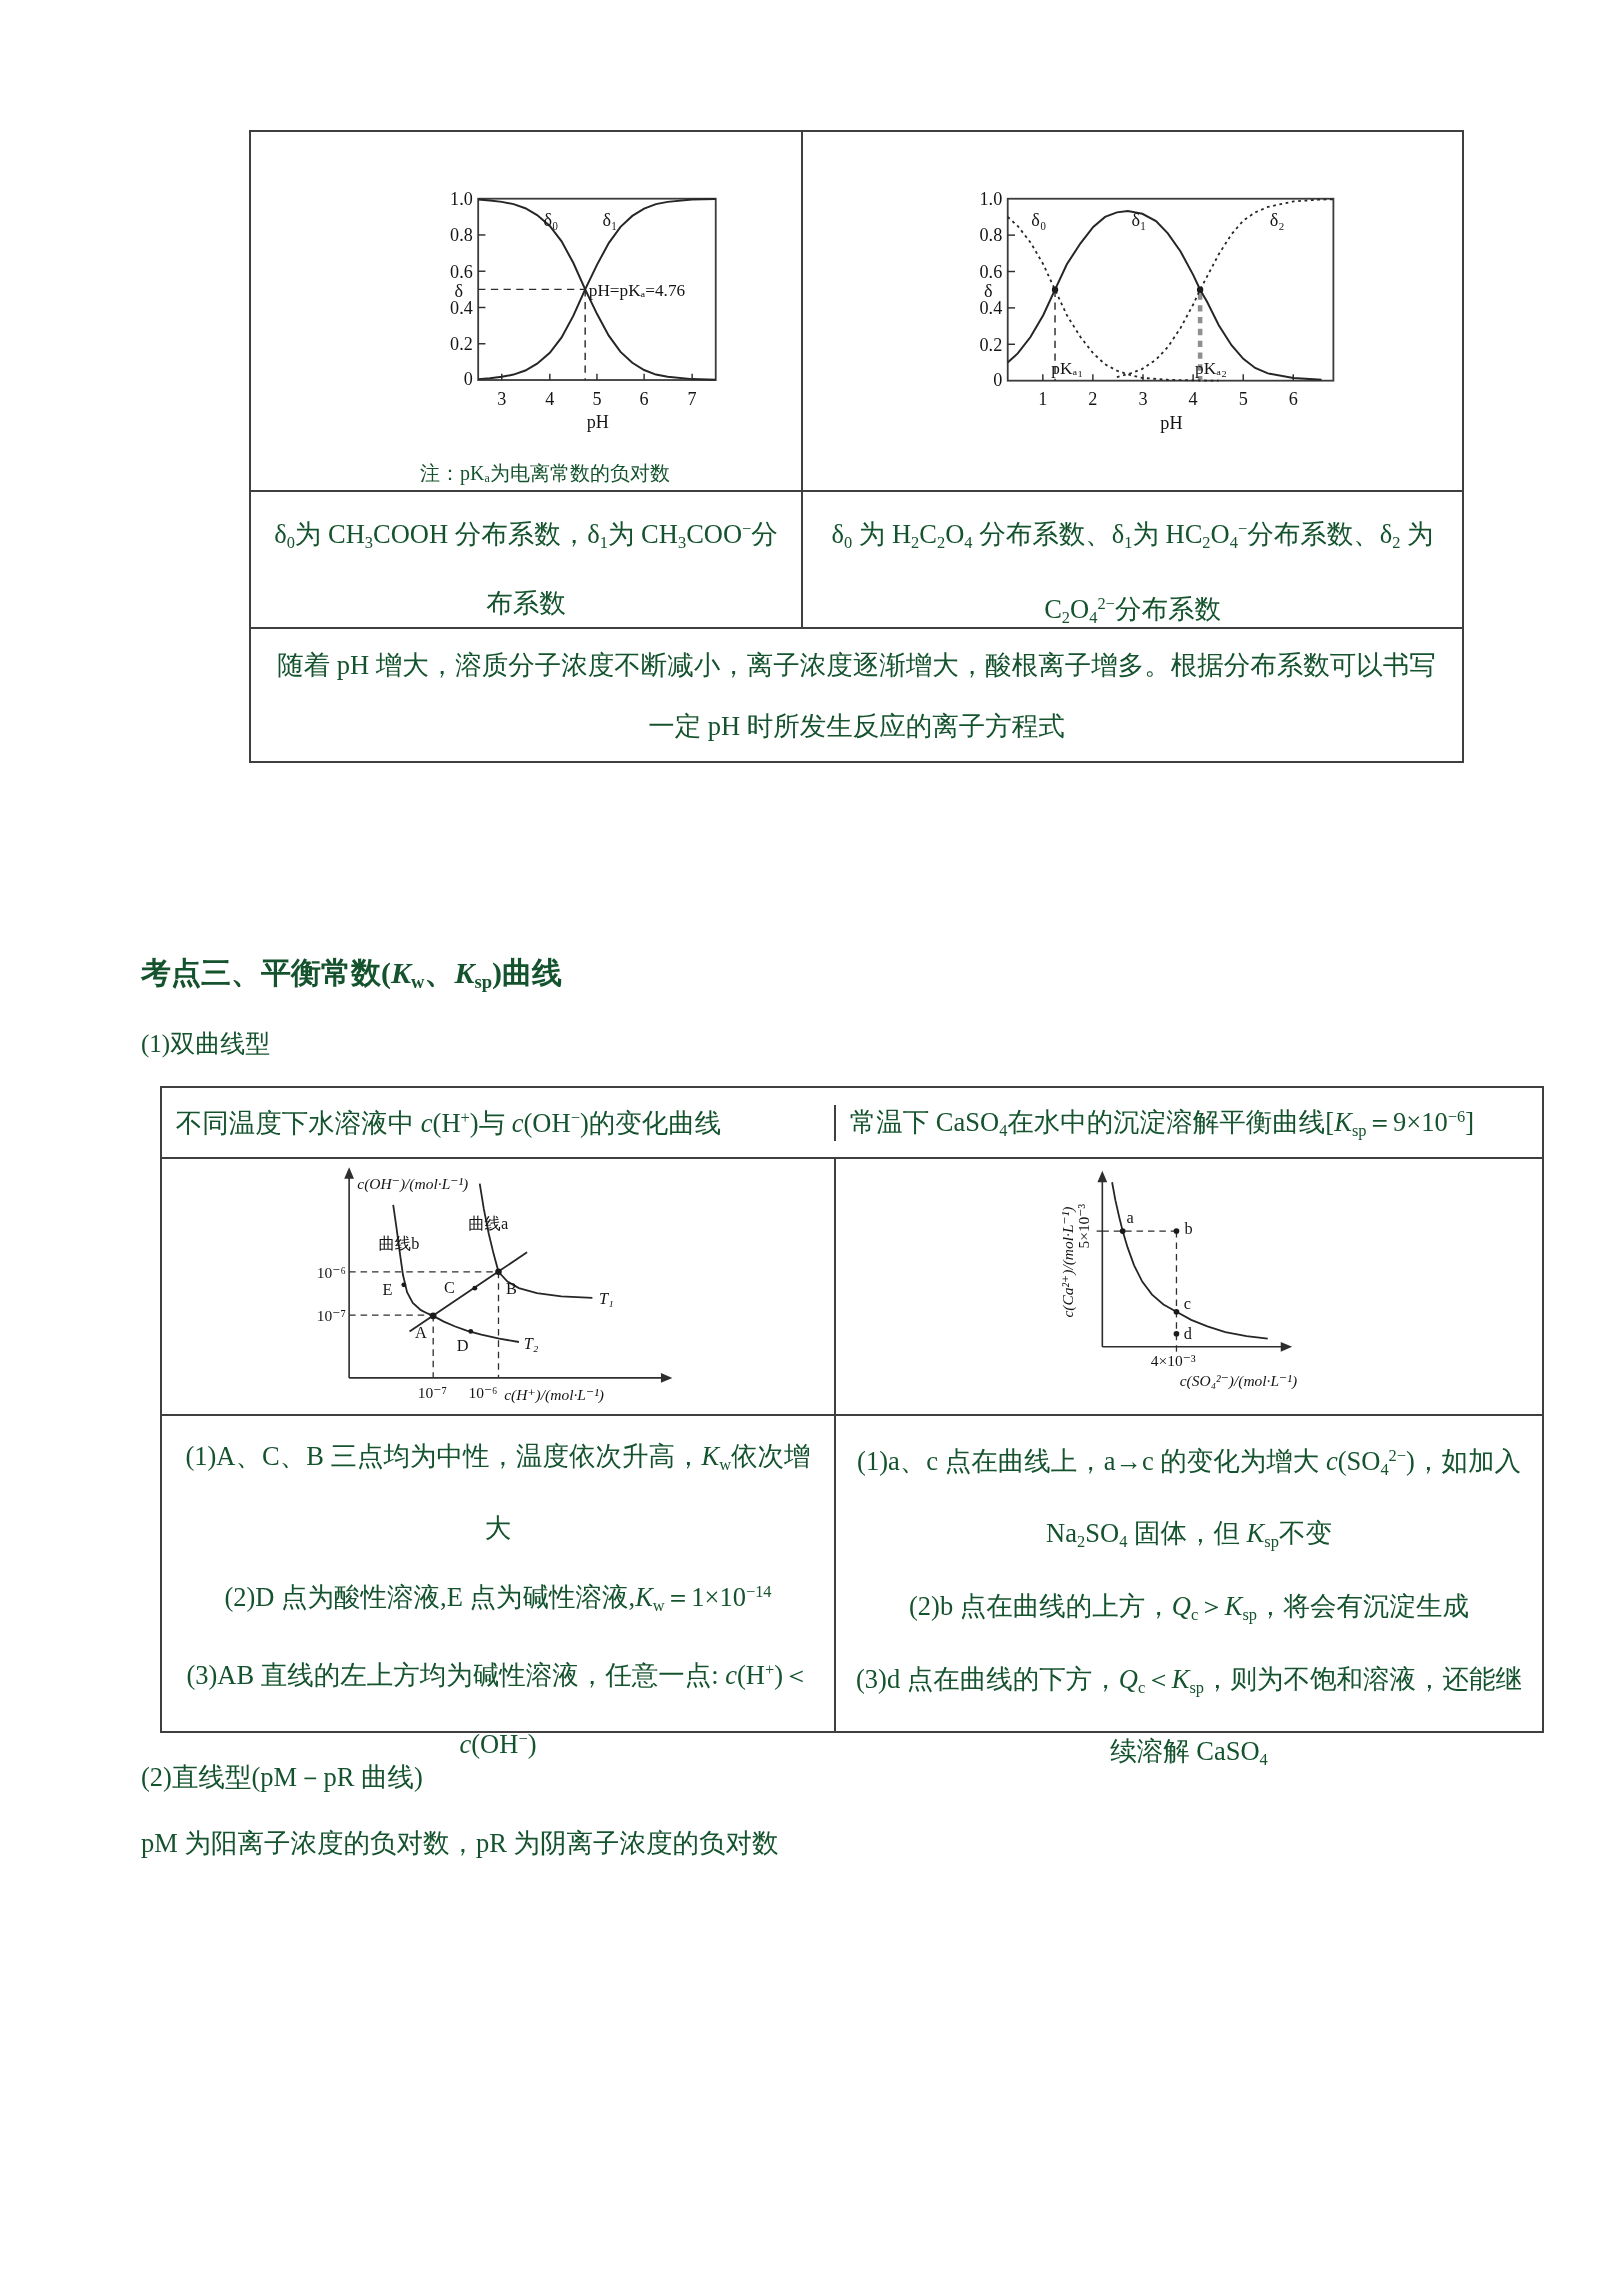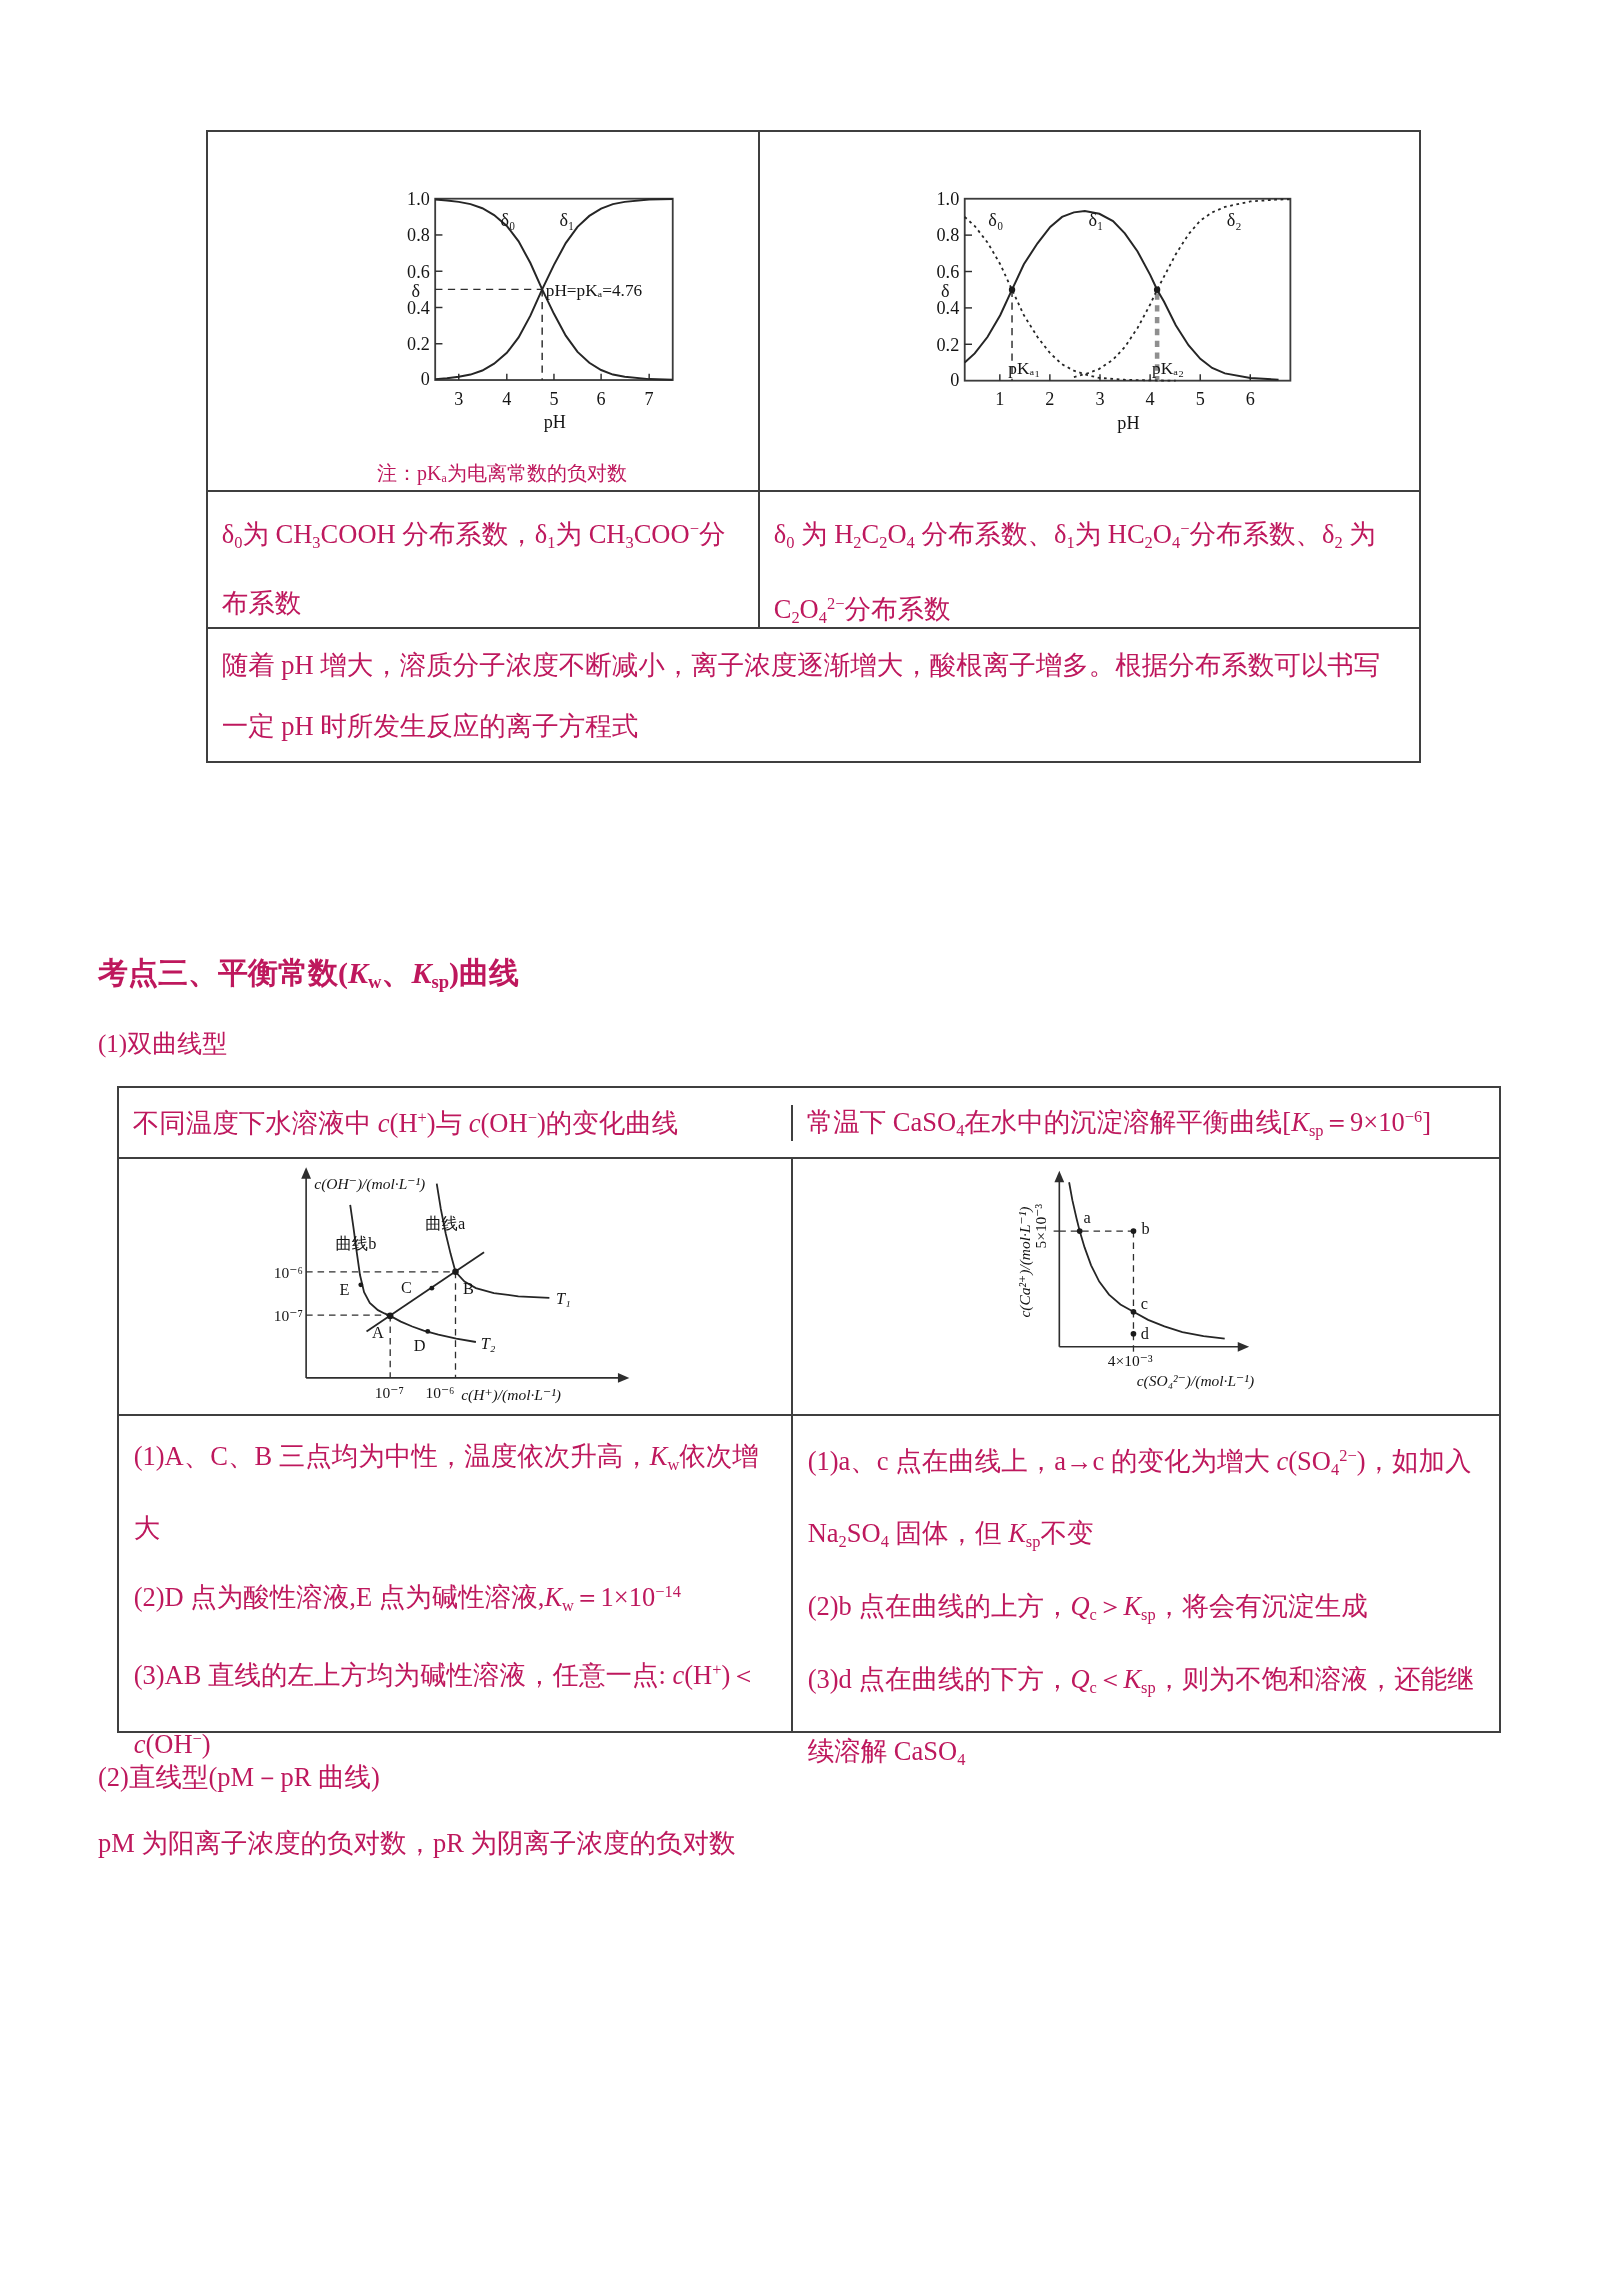--- a/index.html
+++ b/index.html
@@ -1,23 +1,23 @@
 <!DOCTYPE html>
 <html><head>
 <meta charset="utf-8">
 <style>
   html,body{margin:0;padding:0;background:#ffffff;}
   .page{position:relative;width:1375px;height:2294px;background:#fff;
-        font-family:"Liberation Serif","DejaVu Serif",serif;color:#be185d;}
+        font-family:"Liberation Serif","DejaVu Serif",serif;color:#14532d;margin-left:43px;}
   
   .tbl{position:absolute;border:2px solid #3f3f3f;background:#fff;box-sizing:border-box;}
   .t1{left:206px;top:130px;width:1215px;}
   .t2{left:117px;top:1086px;width:1384px;}
   .row{display:flex;box-sizing:border-box;}
-  .row + .row{border-top:2px solid #3f3f3f;}
+  .row + .row{border-top:2px solid #3f3f3f;text-align:center;}
   .cell{box-sizing:border-box;}
   .cell.split{border-right:2px solid #3f3f3f;}
   .t1 .r-charts{height:358px;}
   .t1 .c-l{width:552px;}
   .t1 .c-r{flex:1;}
   .t1 .r-desc{height:137px;}
   .t1 .r-note{height:134px;}
   .t1 .r-note2{height:126px;}
   .txt{font-size:26.5px;line-height:61px;padding:5.9px 13.7px 0 13.7px;}
   .t2 .r-head{height:69px;align-items:center;}

